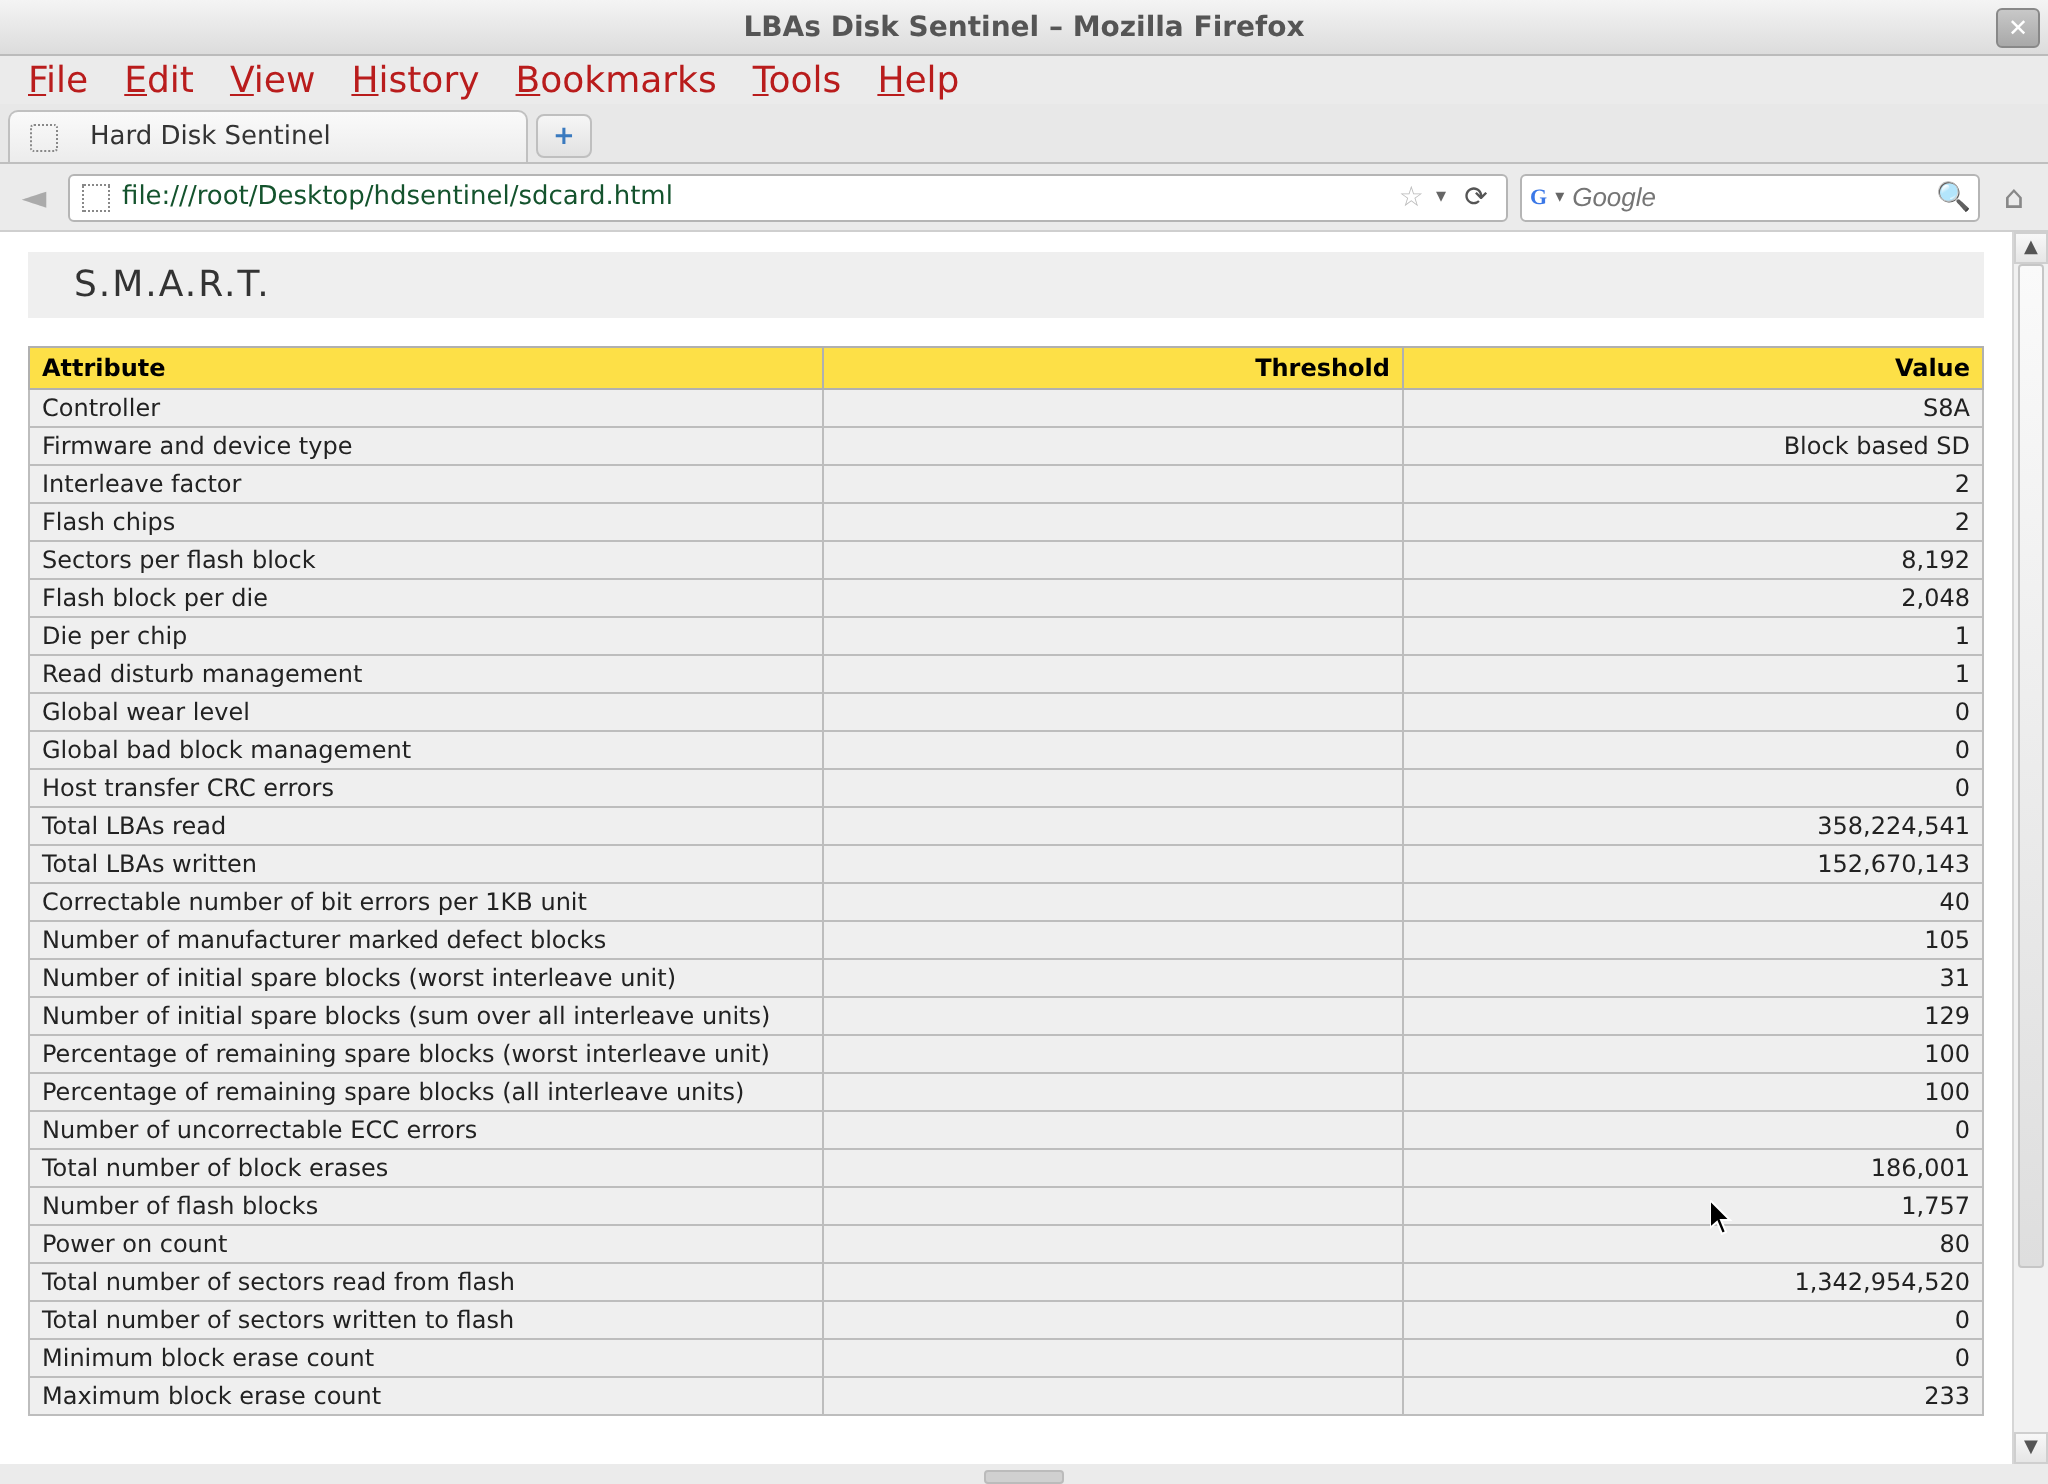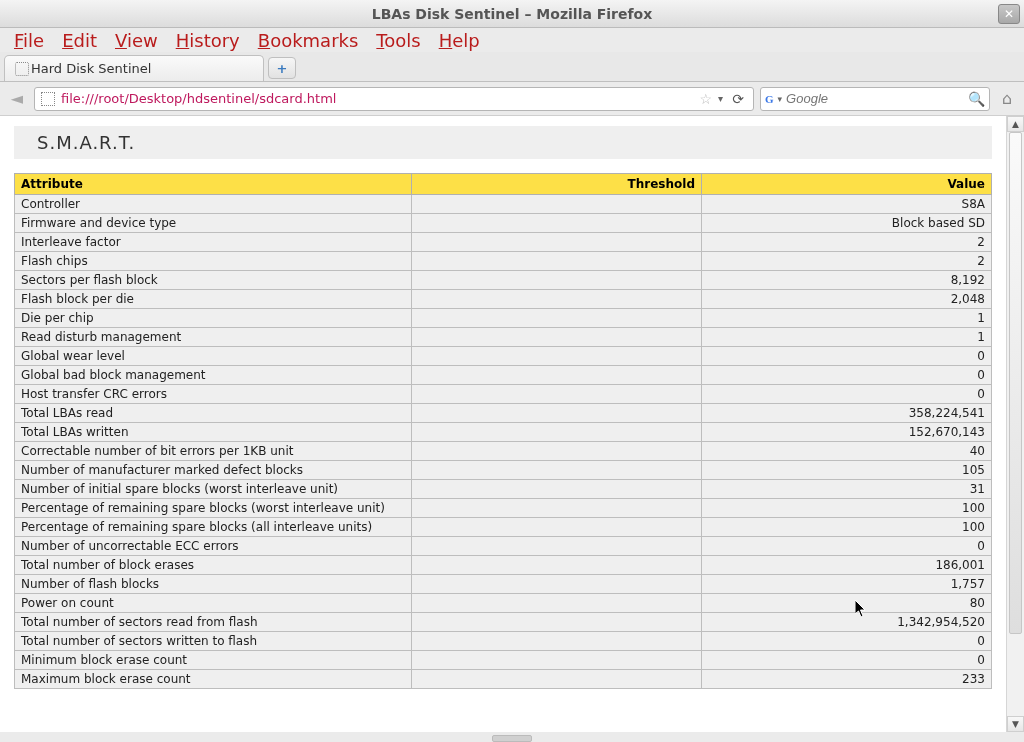--- a/index.html
+++ b/index.html
@@ -76,21 +76,21 @@
   height: 26px;
   min-width: 260px;
   background: linear-gradient(to bottom, #fafafa, #ececec);
   border: 1px solid #c0c0c0;
   border-bottom: none;
   border-top-left-radius: 5px;
   border-top-right-radius: 5px;
   display: flex;
   align-items: center;
   padding: 0 10px;
-  gap: 2px;
+  gap: 16px;
   font-size: 13px;
   color: #333;
 }
 .tab-icon {
   width: 14px; height: 14px;
   border: 1px dotted #888;
   border-radius: 2px;
 }
 .newtab {
   width: 28px;
@@ -134,21 +134,21 @@
   padding: 0 6px;
   gap: 6px;
 }
 .urlbar-icon {
   width: 14px; height: 14px;
   border: 1px dotted #888;
 }
 .urlbar-text {
   flex: 1;
   font-size: 13px;
-  color: #be185d;
+  color: #14532d;
 }
 .urlbar-star { color: #bbb; font-size: 14px; }
 .urlbar-drop { color: #666; font-size: 10px; }
 .urlbar-reload {
   width: 18px; height: 18px;
   display:flex; align-items:center; justify-content:center;
   color:#555; font-size:14px;
 }
 .searchbar {
   width: 230px;
@@ -426,20 +426,25 @@
             <td>Number of manufacturer marked defect blocks</td>
             <td class="val"></td>
             <td class="val">105</td>
           </tr>
           <tr>
             <td>Number of initial spare blocks (worst interleave unit)</td>
             <td class="val"></td>
             <td class="val">31</td>
           </tr>
           <tr>
+            <td>Number of initial spare blocks (sum over all interleave units)</td>
+            <td class="val"></td>
+            <td class="val">129</td>
+          </tr>
+          <tr>
             <td>Percentage of remaining spare blocks (worst interleave unit)</td>
             <td class="val"></td>
             <td class="val">100</td>
           </tr>
           <tr>
             <td>Percentage of remaining spare blocks (all interleave units)</td>
             <td class="val"></td>
             <td class="val">100</td>
           </tr>
           <tr>

